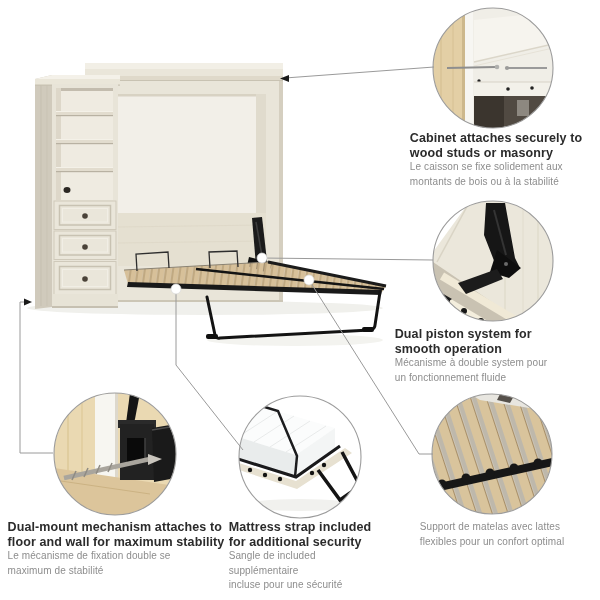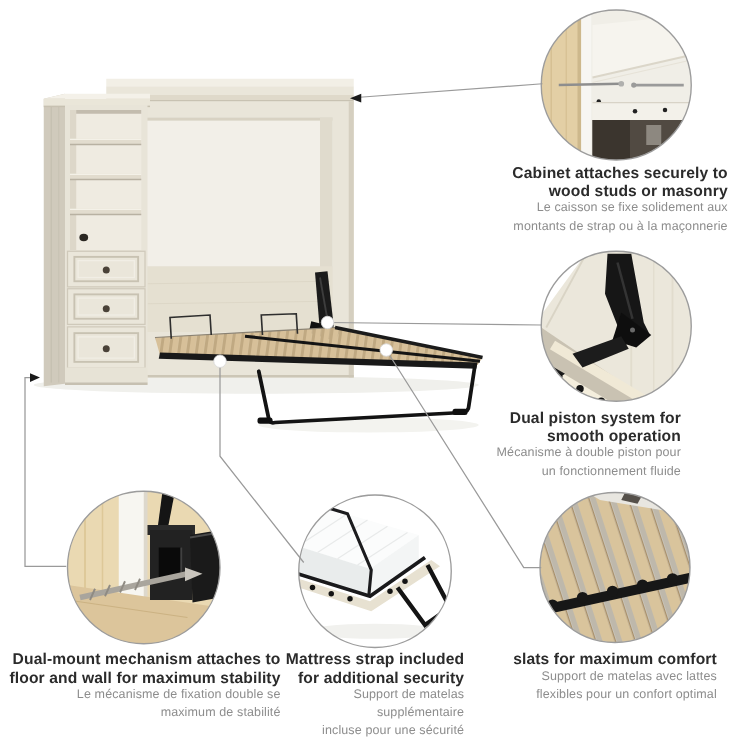--- a/index.html
+++ b/index.html
@@ -1,19 +1,19 @@
 <!DOCTYPE html>
 <html><head>
 <meta charset="utf-8">
 <style>
   html,body{margin:0;padding:0;background:#ffffff;}
   body{width:600px;height:600px;overflow:hidden;font-family:"Liberation Sans",sans-serif;}
   .stage{position:relative;width:600px;height:600px;background:#ffffff;}
   .art{position:absolute;left:0;top:0;}
-  .callout-text{position:absolute;text-align:right;transform:translateX(-50%);}
+  .callout-text{position:absolute;text-align:left;transform:translateX(-50%);}
   .callout-text span{display:block;white-space:nowrap;}
   .en{font-size:12.5px;line-height:14.6px;font-weight:bold;color:#2b2b2b;letter-spacing:.1px;}
   .fr{font-size:10px;line-height:14.6px;color:#8d8d8d;letter-spacing:.1px;}
 </style>
 </head>
 <body>
 
 <div class="stage">
 
   <svg class="art" width="600" height="600" viewBox="0 0 600 600">
@@ -263,44 +263,43 @@
       <circle cx="176" cy="289" r="5" fill="#ffffff" stroke="#d8d8d8" stroke-width="0.7"></circle>
       <circle cx="309" cy="280" r="5" fill="#ffffff" stroke="#d8d8d8" stroke-width="0.7"></circle>
       <circle cx="262" cy="258" r="5" fill="#ffffff" stroke="#d8d8d8" stroke-width="0.7"></circle>
     </g>
   </svg>
 
   <div class="callout-text" style="left:496px;top:131px;">
     <span class="en">Cabinet attaches securely to</span>
     <span class="en">wood studs or masonry</span>
     <span class="fr">Le caisson se fixe solidement aux</span>
-    <span class="fr">montants de strap ou à la maçonnerie</span>
+    <span class="fr">montants de bois ou à la stabilité</span>
   </div>
 
   <div class="callout-text" style="left:471px;top:327px;">
     <span class="en">Dual piston system for</span>
     <span class="en">smooth operation</span>
-    <span class="fr">Mécanisme à double piston pour</span>
+    <span class="fr">Mécanisme à double system pour</span>
     <span class="fr">un fonctionnement fluide</span>
   </div>
 
   <div class="callout-text" style="left:116px;top:520px;">
     <span class="en">Dual-mount mechanism attaches to</span>
     <span class="en">floor and wall for maximum stability</span>
     <span class="fr">Le mécanisme de fixation double se</span>
     <span class="fr">maximum de stabilité</span>
   </div>
 
   <div class="callout-text" style="left:300px;top:520px;">
     <span class="en">Mattress strap included</span>
     <span class="en">for additional security</span>
-    <span class="fr">Support de matelas</span>
+    <span class="fr">Sangle de included</span>
     <span class="fr">supplémentaire</span>
     <span class="fr">incluse pour une sécurité</span>
   </div>
 
   <div class="callout-text" style="left:492px;top:520px;">
-    <span class="en">slats for maximum comfort</span>
     <span class="fr">Support de matelas avec lattes</span>
     <span class="fr">flexibles pour un confort optimal</span>
   </div>
 
 </div>
 
 </body></html>

